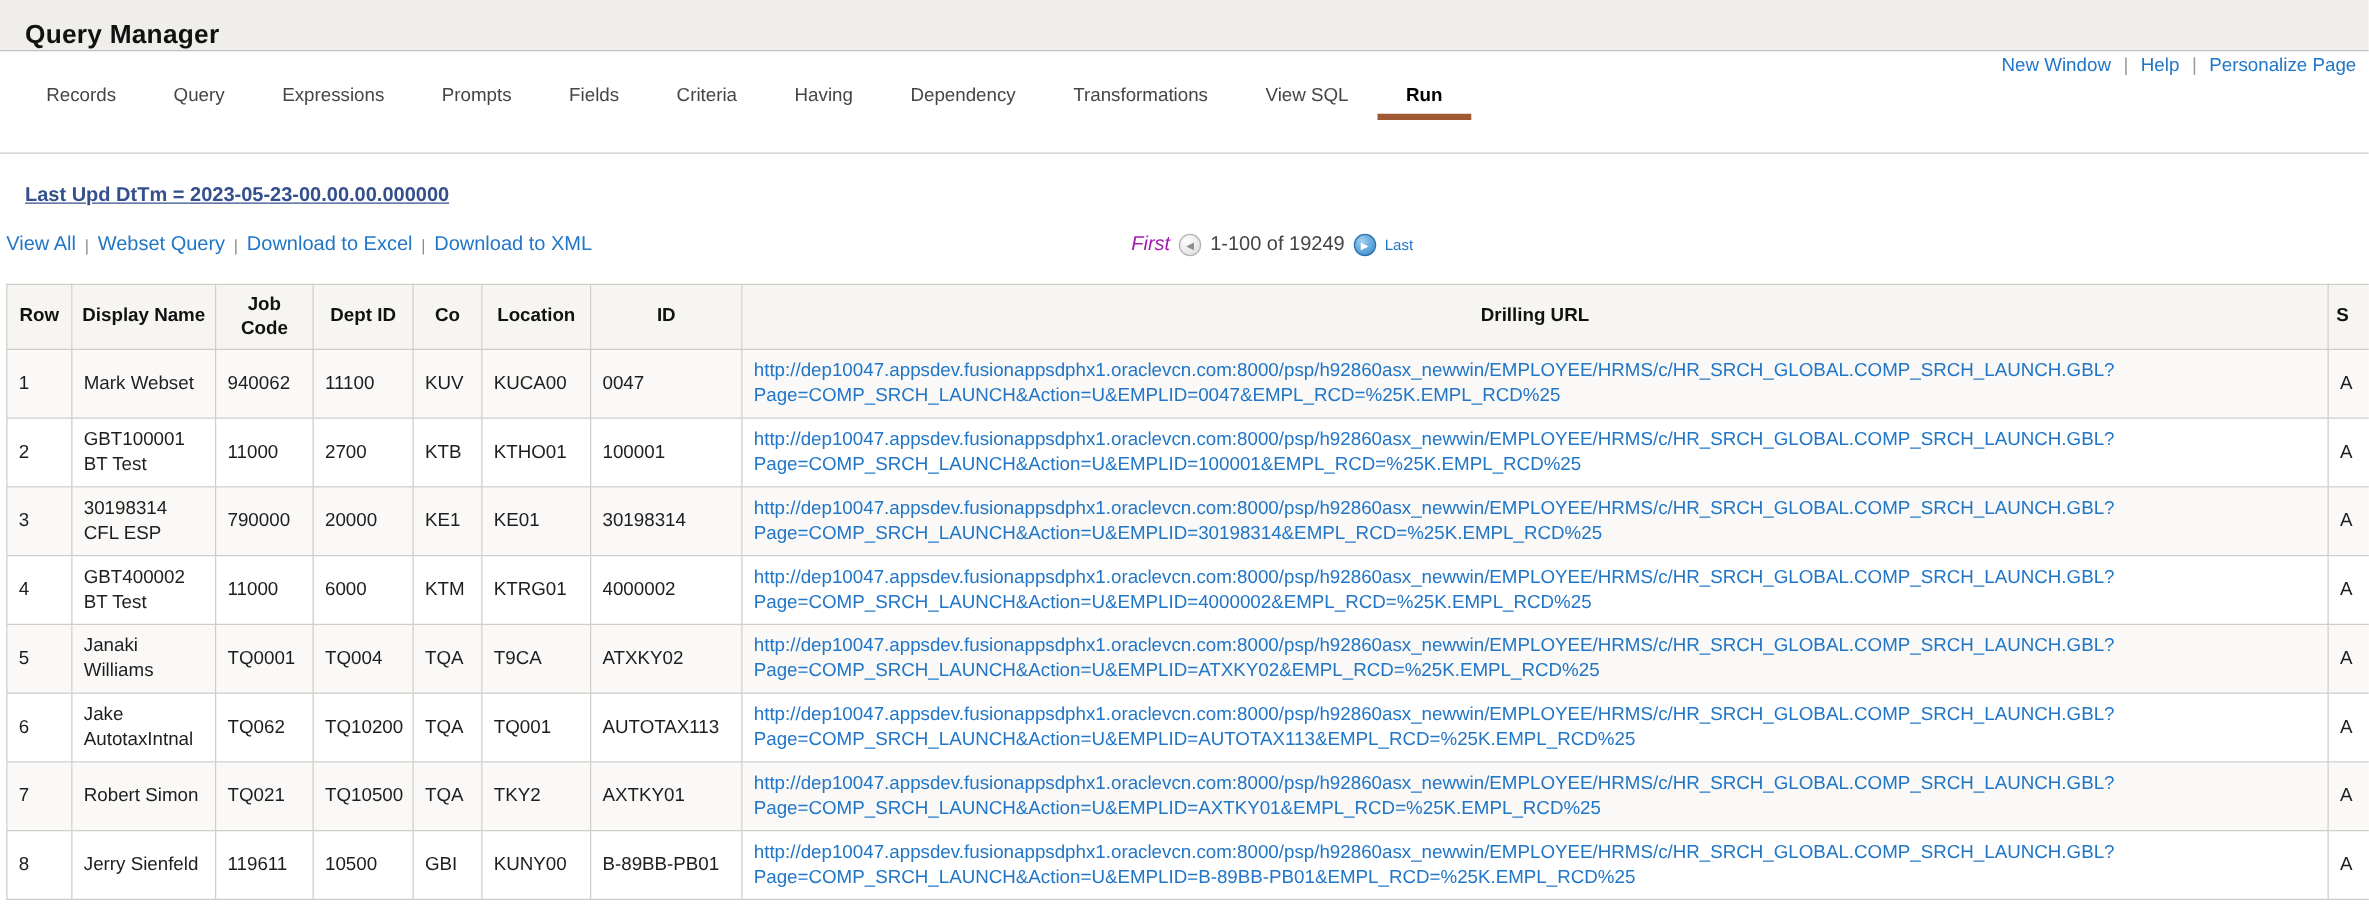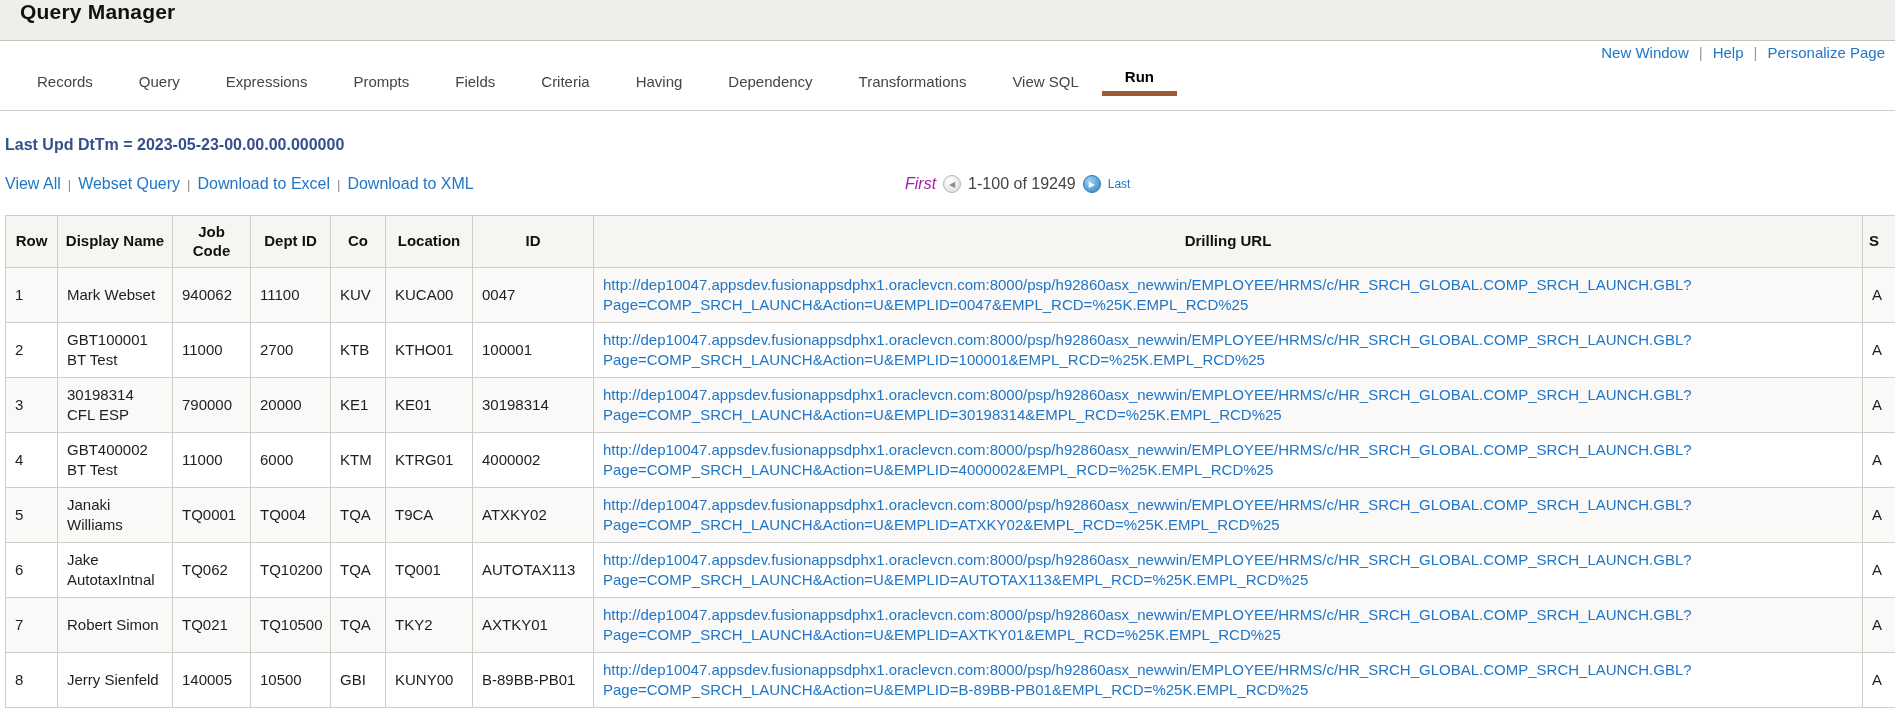--- a/index.html
+++ b/index.html
@@ -9,45 +9,45 @@
   }
   *{box-sizing:border-box;}
   html,body{margin:0;padding:0;}
   body{
     width:1895px;height:725px;overflow:hidden;background:#fff;
     font-family:"Liberation Sans","DejaVu Sans",sans-serif;color:#222;
   }
   
   .banner{
     height:41px;background:#efeeea;border-bottom:1px solid #c6c4c0;
-    display:flex;align-items:flex-start;padding-left:20px;
+    display:flex;align-items:flex-end;padding-left:20px;
   }
   .banner h1{margin:0;font-size:21px;font-weight:bold;color:#111;letter-spacing:.2px;}
   
   .utility{
     position:absolute;top:44px;right:10px;font-size:15px;color:#8a8a8a;
     display:flex;align-items:flex-start;gap:10px;white-space:nowrap;
   }
   .utility a{color:var(--link-blue);text-decoration:none;cursor:pointer;}
   .utility .sep{color:#9a9a9a;}
   
   .tabbar{
-    display:flex;align-items:flex-end;
-    padding:27px 0 14px 14px;border-bottom:1px solid #cccccc;
+    display:flex;
+    padding:27px 0 26px 14px;border-bottom:1px solid #cccccc;
   }
   .tab{
     padding:0 23px 6px;font-size:15px;color:#454545;cursor:pointer;white-space:nowrap;
   }
   .tab.active{
     font-weight:bold;color:#000;
     border-bottom:5px solid var(--tab-underline);
   }
   
   .status-line{
-    margin:25px 0 0 5px;font-size:16px;font-weight:bold;color:var(--status-navy);
+    margin:25px 0 0 20px;font-size:16px;font-weight:bold;color:var(--status-navy);text-decoration:underline;
   }
   
   .toolbar-row{position:relative;margin:21px 0 16px 5px;height:24px;}
   .toolbar-links{display:flex;align-items:center;gap:7px;font-size:16px;}
   .toolbar-links a{color:var(--link-blue);text-decoration:none;cursor:pointer;white-space:nowrap;text-align:right;}
   .toolbar-links .sep{color:#8a8a8a;font-size:13px;}
   .pagination{
     position:absolute;left:900px;top:0;display:flex;align-items:center;gap:7px;white-space:nowrap;
   }
   .pg-first{font-size:16px;color:#a21caf;font-style:italic;}
@@ -275,21 +275,21 @@
         <a>
           <span>http://dep10047.appsdev.fusionappsdphx1.oraclevcn.com:8000/psp/h92860asx_newwin/EMPLOYEE/HRMS/c/HR_SRCH_GLOBAL.COMP_SRCH_LAUNCH.GBL?</span>
           <span>Page=COMP_SRCH_LAUNCH&amp;Action=U&amp;EMPLID=AXTKY01&amp;EMPL_RCD=%25K.EMPL_RCD%25</span>
         </a>
       </td>
       <td>A</td>
     </tr>
     <tr>
       <td>8</td>
       <td>Jerry Sienfeld</td>
-      <td>140005</td>
+      <td>119611</td>
       <td>10500</td>
       <td>GBI</td>
       <td>KUNY00</td>
       <td>B-89BB-PB01</td>
       <td class="url-cell">
         <a>
           <span>http://dep10047.appsdev.fusionappsdphx1.oraclevcn.com:8000/psp/h92860asx_newwin/EMPLOYEE/HRMS/c/HR_SRCH_GLOBAL.COMP_SRCH_LAUNCH.GBL?</span>
           <span>Page=COMP_SRCH_LAUNCH&amp;Action=U&amp;EMPLID=B-89BB-PB01&amp;EMPL_RCD=%25K.EMPL_RCD%25</span>
         </a>
       </td>

